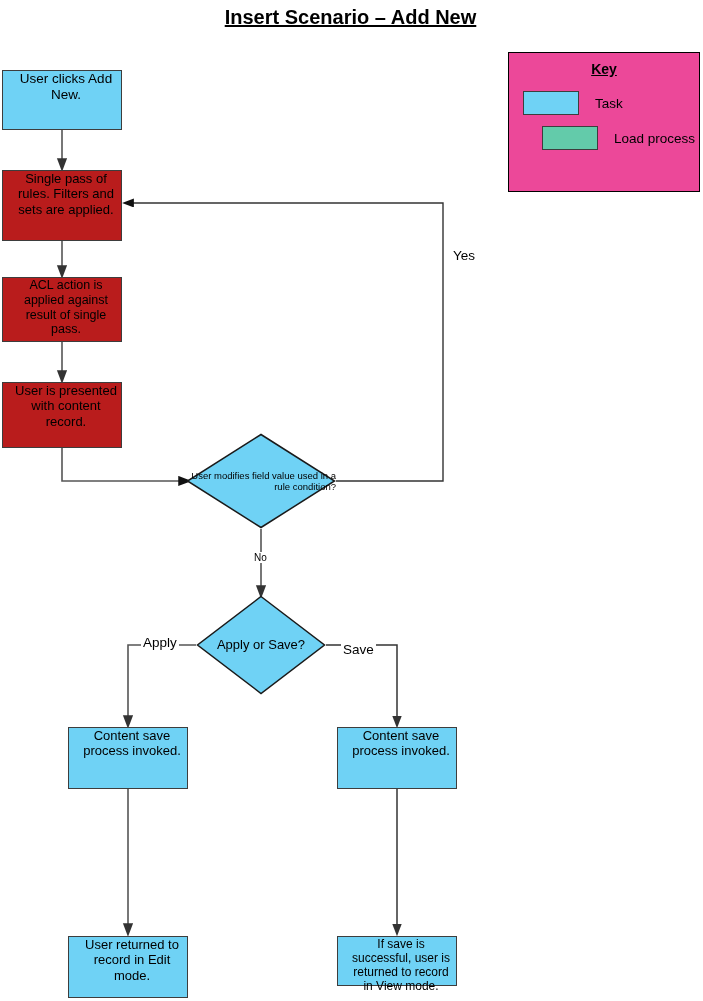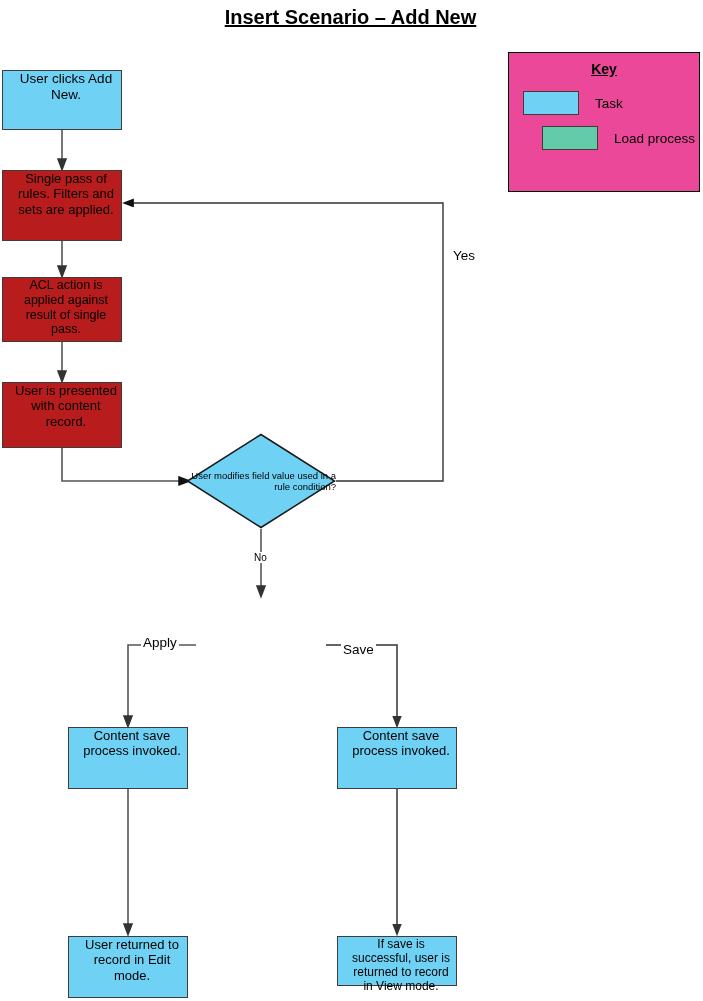--- a/index.html
+++ b/index.html
@@ -197,20 +197,26 @@
     <span class="node-label">User is presented with content record.</span>
   </div>
 
   <div class="diamond" style="left:186px;top:433px;width:150px;height:96px;">
     <svg width="150" height="96" viewBox="0 0 150 96">
       <polygon points="75,1.5 148.5,48 75,94.5 1.5,48" fill="#6FD2F5" stroke="#1a1a1a" stroke-width="1.5"></polygon>
     </svg>
     <div class="dlabel" style="font-size:9.5px;">User modifies field value used in a rule condition?</div>
   </div>
 
+  <div class="diamond" style="left:196px;top:595px;width:130px;height:100px;">
+    <svg width="130" height="100" viewBox="0 0 130 100">
+      <polygon points="65,1.5 128.5,50 65,98.5 1.5,50" fill="#6FD2F5" stroke="#1a1a1a" stroke-width="1.5"></polygon>
+    </svg>
+    <div class="dlabel" style="font-size:13px;">Apply or Save?</div>
+  </div>
 
   <div class="node rect task" style="left:68px;top:727px;width:120px;height:62px;font-size:13px;">
     <span class="node-label">Content save process invoked.</span>
   </div>
 
   <div class="node rect task" style="left:337px;top:727px;width:120px;height:62px;font-size:13px;">
     <span class="node-label">Content save process invoked.</span>
   </div>
 
   <div class="node rect task" style="left:68px;top:936px;width:120px;height:62px;font-size:13px;">

